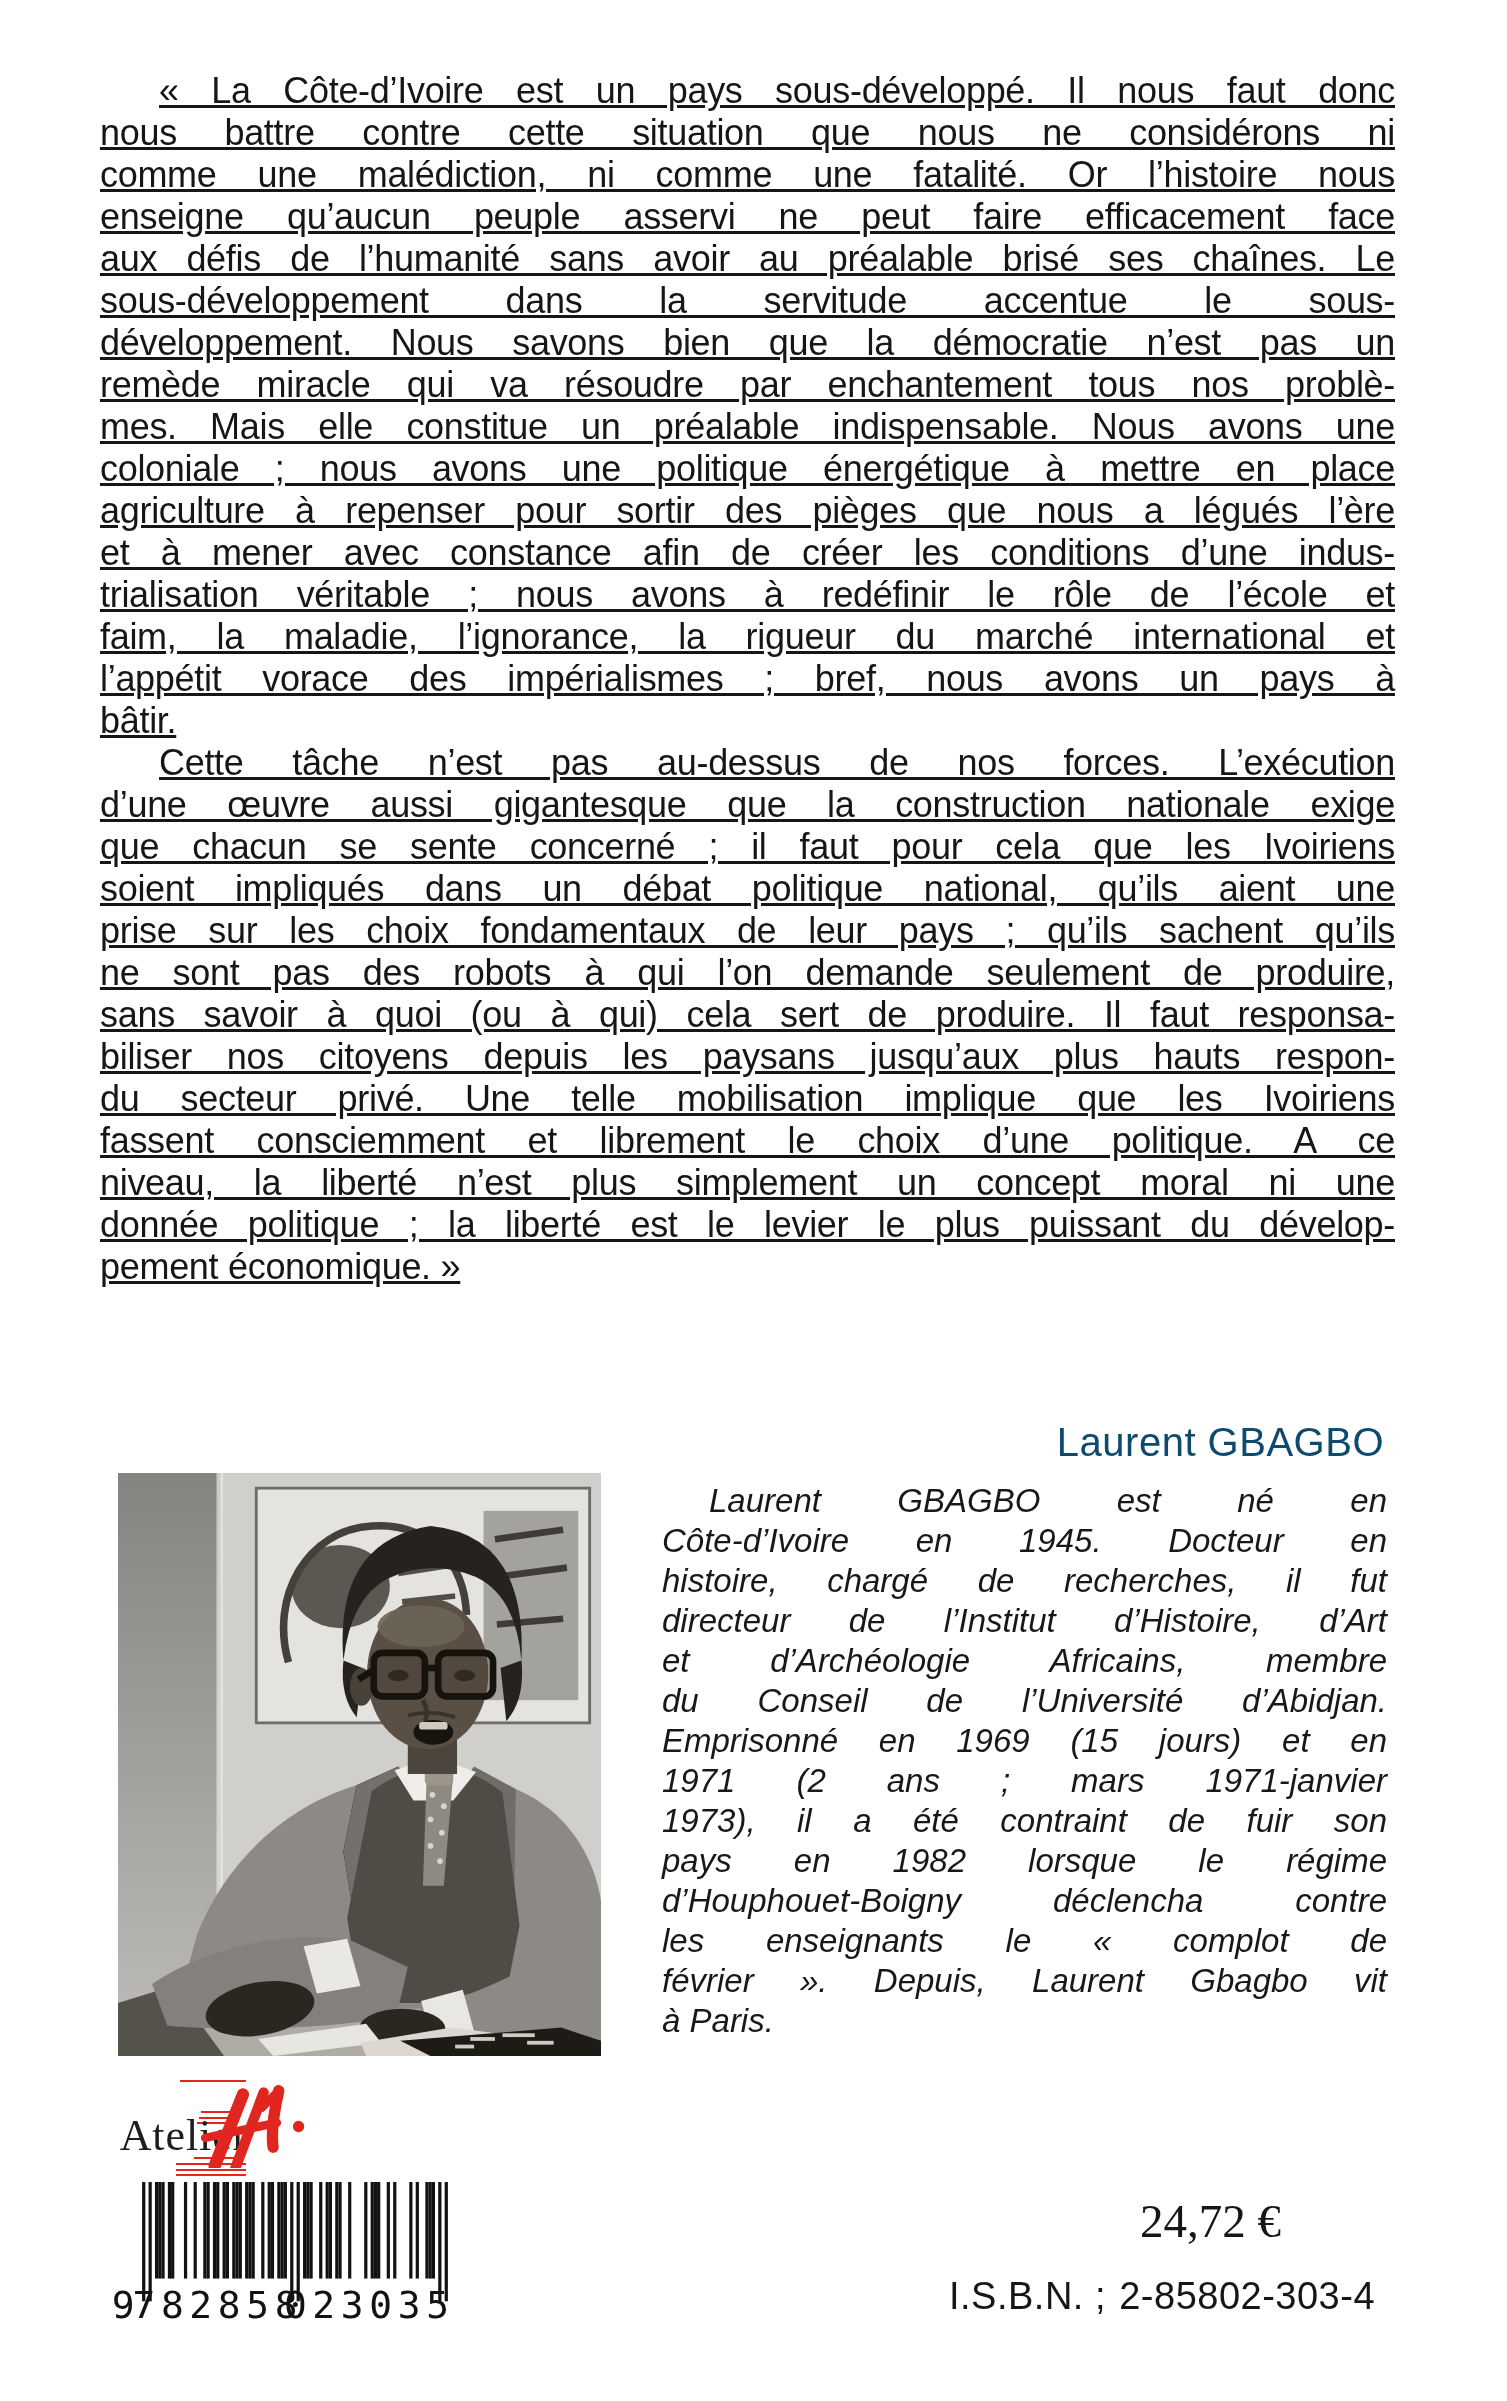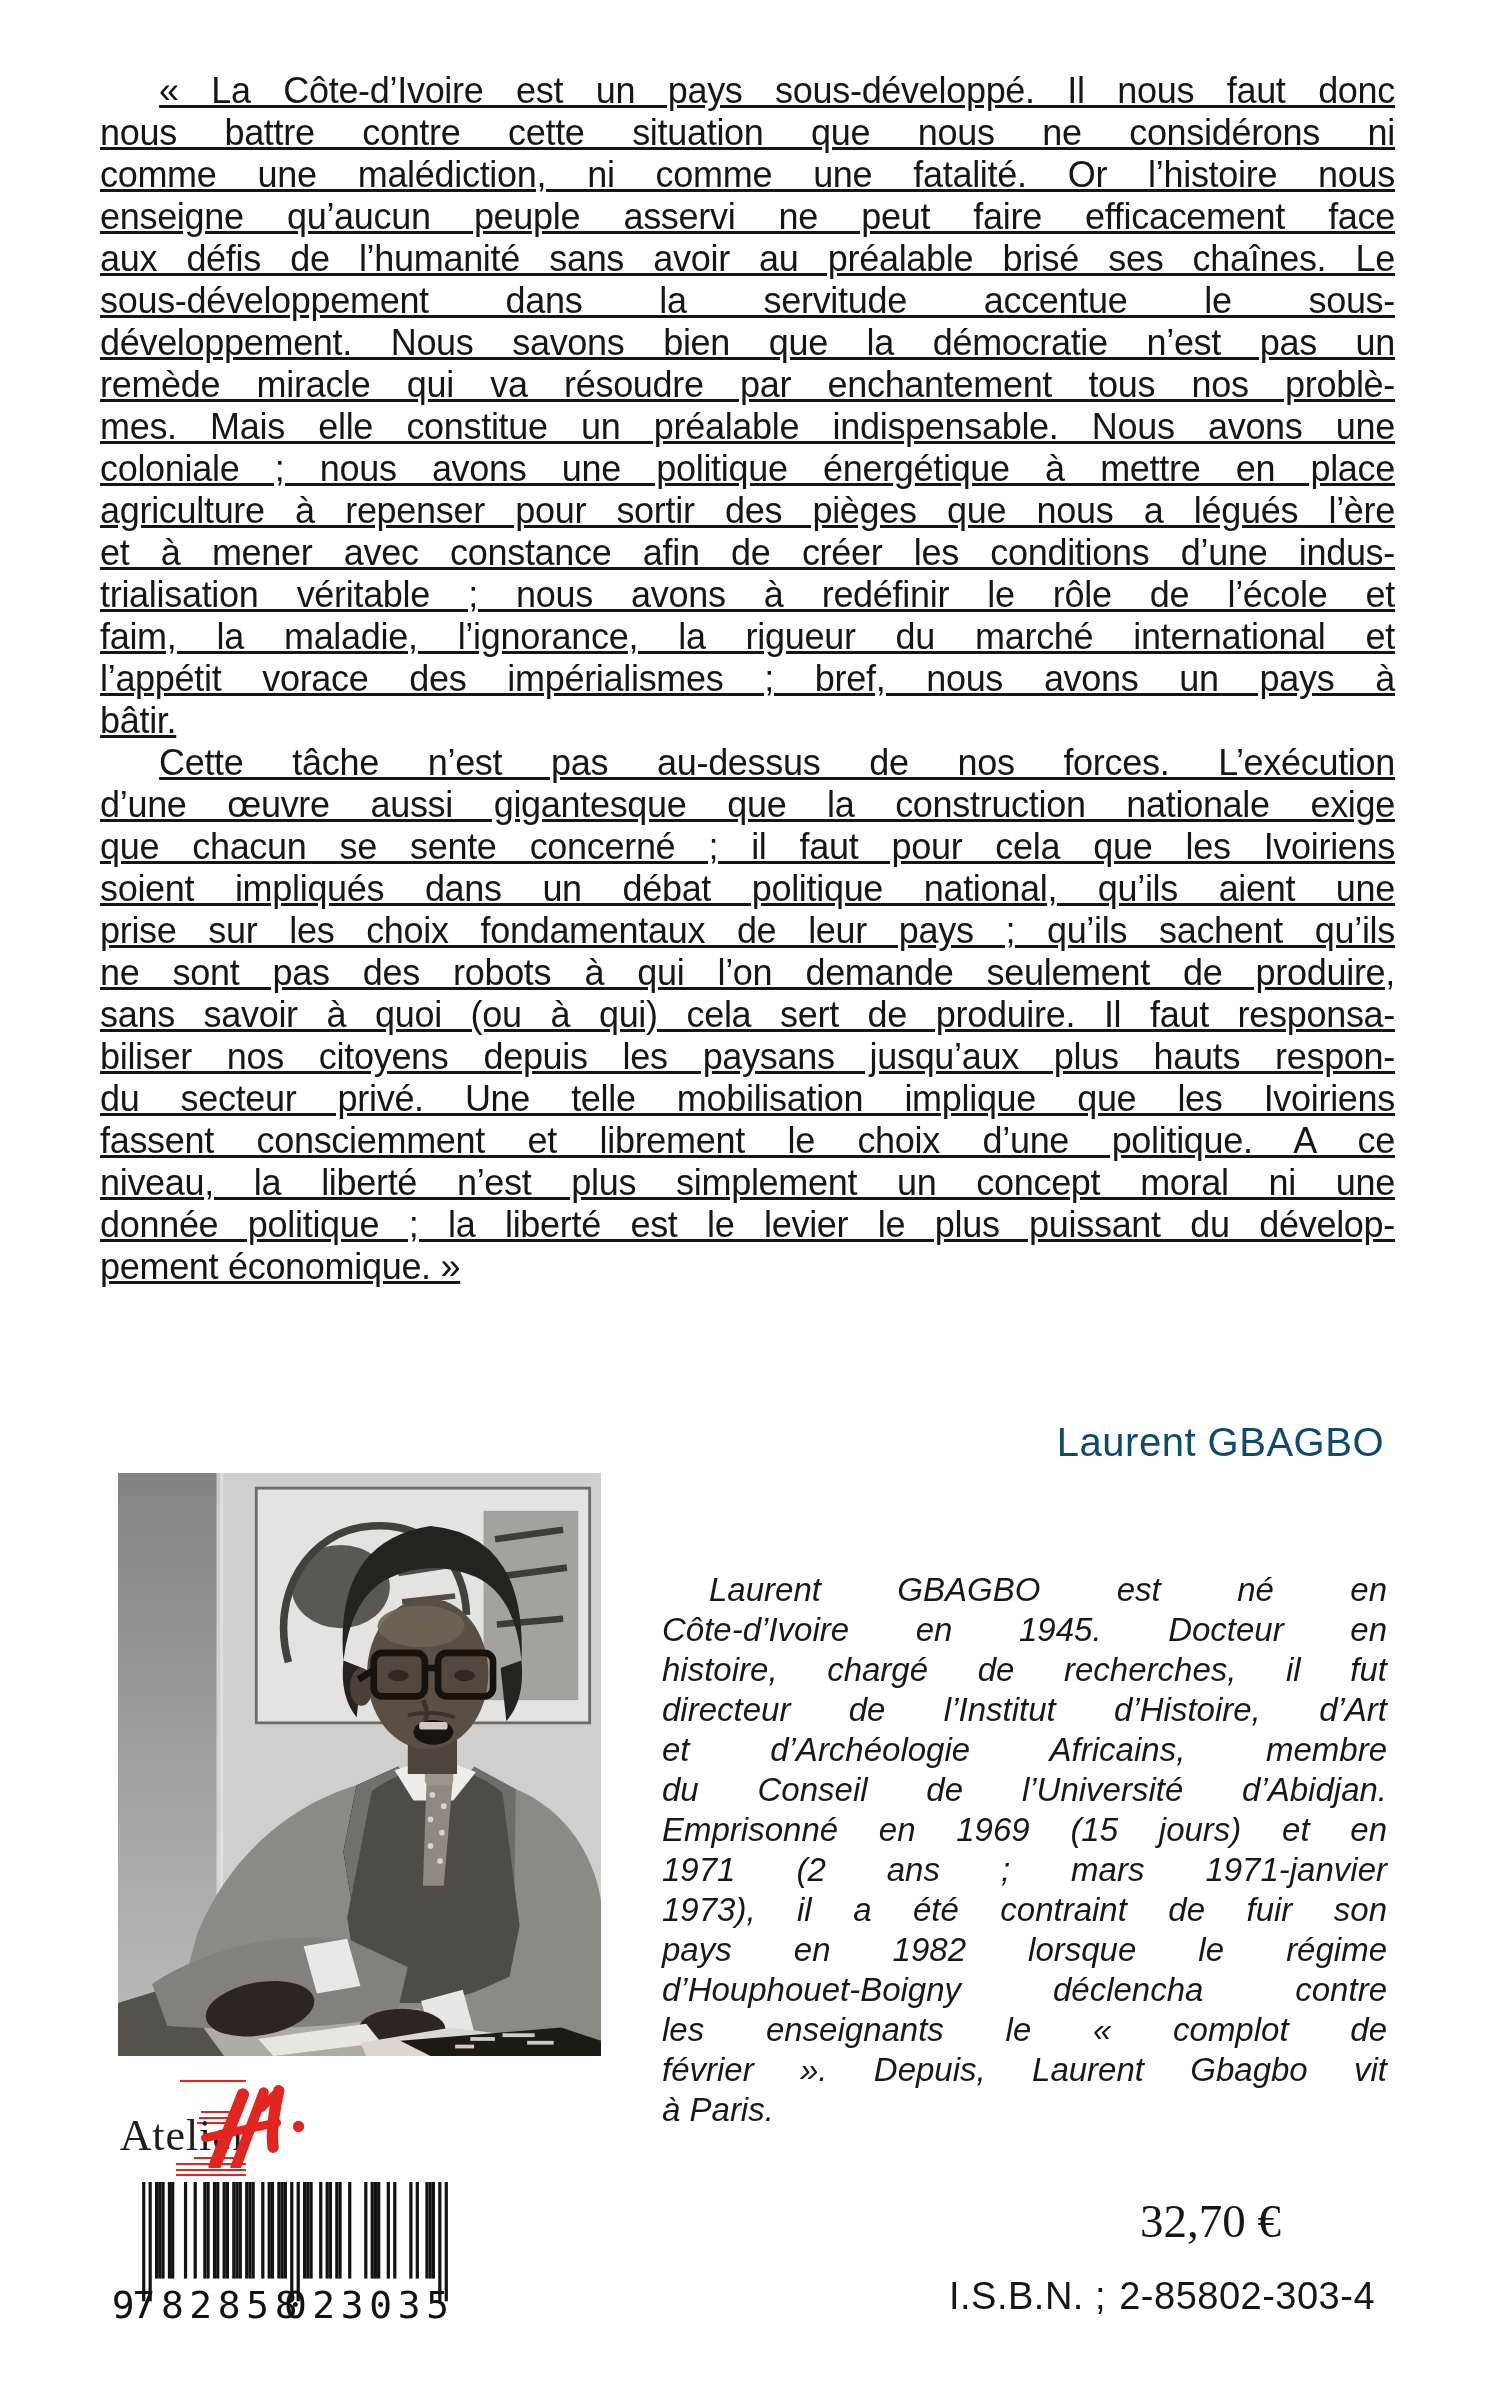--- a/index.html
+++ b/index.html
@@ -21,21 +21,21 @@
     font-size:40px;letter-spacing:0.5px;color:#0c4a6e;
   }
   
   .photo{
     position:absolute;left:118px;top:1473px;width:483px;height:583px;
     background:#cbcac7;overflow:hidden;
   }
   .photo svg{display:block;width:100%;height:100%;}
   
   .bio-block{
-    position:absolute;left:662px;top:1570px;width:725px;
+    position:absolute;left:662px;top:1481px;width:725px;
     font-size:33px;line-height:40px;font-style:italic;color:#181818;
   }
   .bline{ text-align:justify; text-align-last:justify; }
   .bline.first{ text-indent:47px; }
   .bline.last{ text-align-last:left; }
   
   .logo{position:absolute;left:114px;top:2074px;width:227px;height:106px;}
   .logo .rule{position:absolute;background:#e1251f;}
   .rule-top{left:66px;top:5.7px;width:66px;height:2.8px;}
   .rule-m1{left:87px;top:37px;width:30px;height:1.9px;}
@@ -288,17 +288,17 @@
       <rect x="340.6" y="0" width="3.4" height="102" fill="#121212"></rect>
       <rect x="344.0" y="0" width="3.4" height="102" fill="#121212"></rect>
       <rect x="350.8" y="0" width="3.4" height="126" fill="#121212"></rect>
       <rect x="357.6" y="0" width="3.4" height="126" fill="#121212"></rect>
       <text x="30" y="144" font-family="DejaVu Sans Mono, monospace" font-size="40" fill="#121212" text-anchor="end">9</text>
       <text x="118" y="144" font-family="DejaVu Sans Mono, monospace" font-size="40" fill="#121212" text-anchor="middle" letter-spacing="6">782858</text>
       <text x="278" y="144" font-family="DejaVu Sans Mono, monospace" font-size="40" fill="#121212" text-anchor="middle" letter-spacing="6">023035</text>
     </svg>
 </div>
 
-<div class="price">32,70 €</div>
+<div class="price">24,72 €</div>
 <div class="isbn">
   <span class="isbn-label">I.S.B.N. ;</span><span class="isbn-value">2-85802-303-4</span>
 </div>
 
 
 </body></html>

